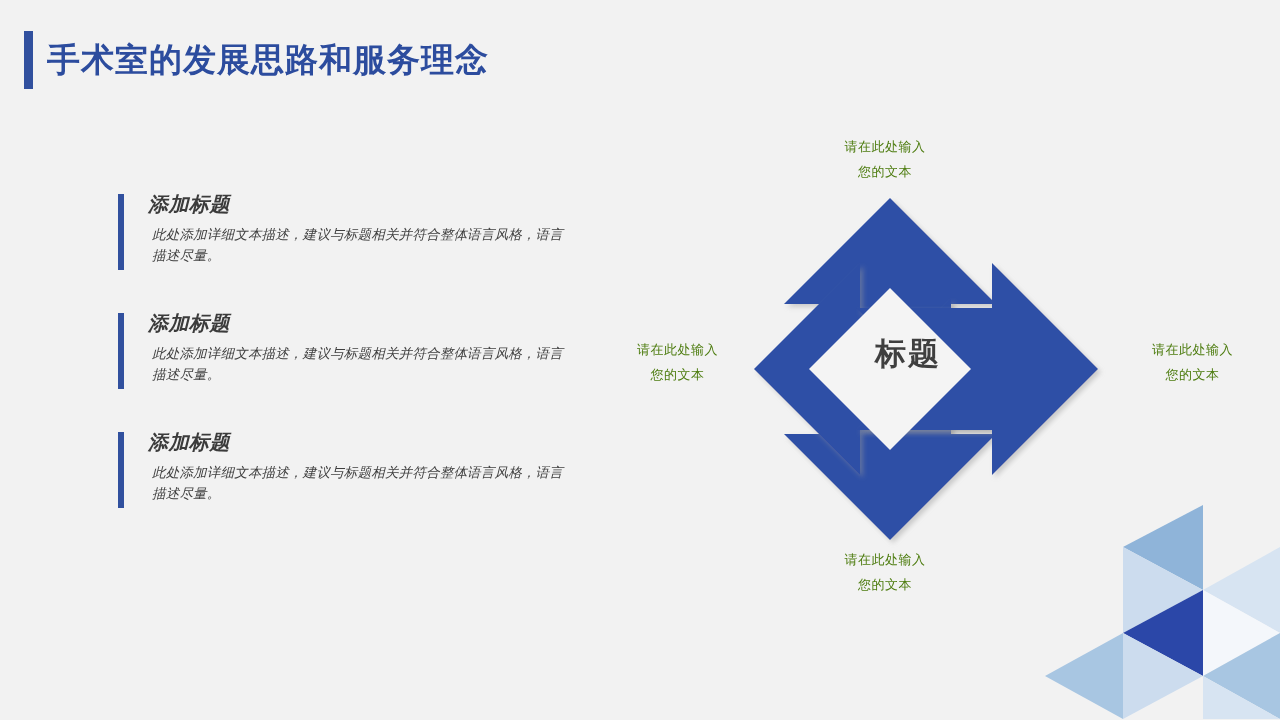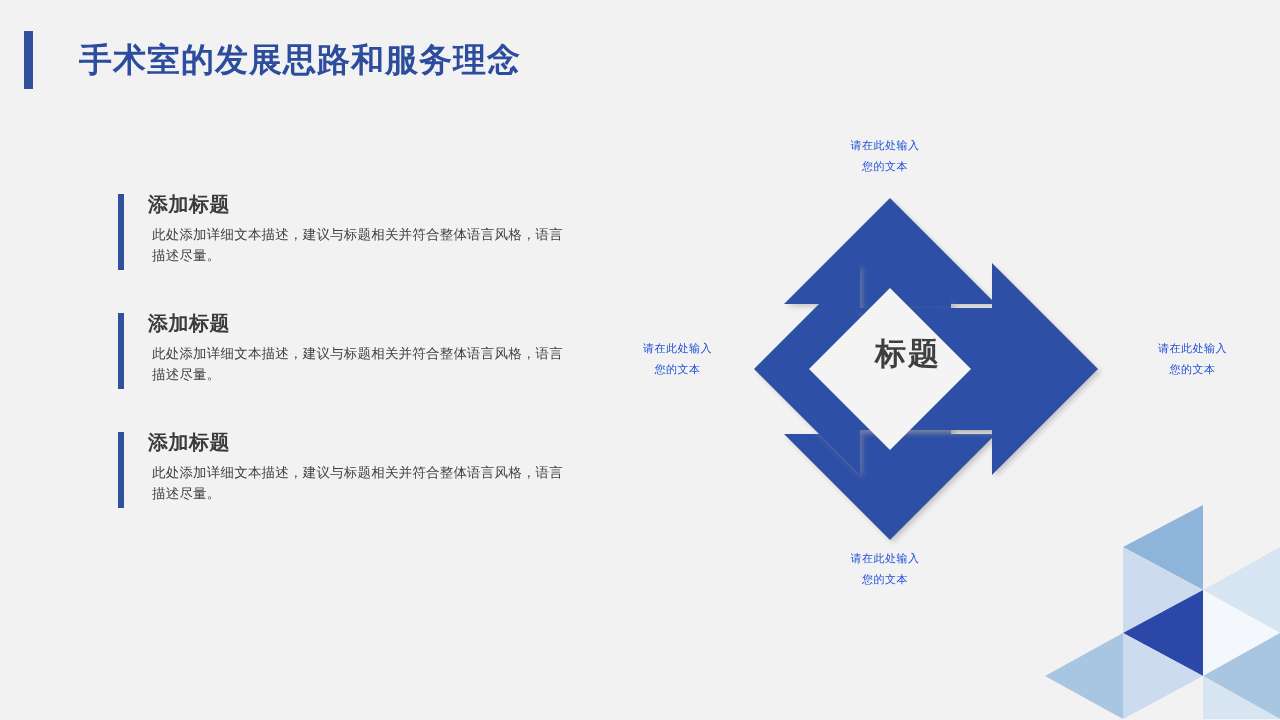--- a/index.html
+++ b/index.html
@@ -25,21 +25,20 @@
   }
 
   
   .header {
     position: absolute;
     left: 24px;
     top: 31px;
     display: flex;
     align-items: center;
     height: 58px;
-    gap: 32px;
   }
   .header-accent {
     width: 9px;
     height: 58px;
     background: #31509e;
     flex: 0 0 auto;
   }
   .header-title {
     margin-left: 14px;
     font-size: 33px;
@@ -49,20 +48,21 @@
     line-height: 58px;
     white-space: nowrap;
   }
 
   
   .text-blocks {
     position: absolute;
     left: 118px;
     top: 192px;
     width: 450px;
+    font-style: italic;
   }
   .text-block {
     position: relative;
     padding-left: 30px;
     margin-bottom: 44px;
   }
   .text-block:last-child { margin-bottom: 0; }
   .tb-accent {
     position: absolute;
     left: 0;
@@ -99,22 +99,22 @@
   .diagram svg {
     position: absolute;
     left: 0;
     top: 0;
     width: 680px;
     height: 520px;
   }
 
   .diagram-label {
     position: absolute;
-    font-size: 11px;
-    color: #1d4ed8;
+    font-size: 13px;
+    color: #4d7c0f;
     line-height: 1.9;
     letter-spacing: 0.5px;
     text-align: center;
     white-space: nowrap;
   }
   .label-top {
     left: 190px;
     top: 25px;
     width: 190px;
   }

